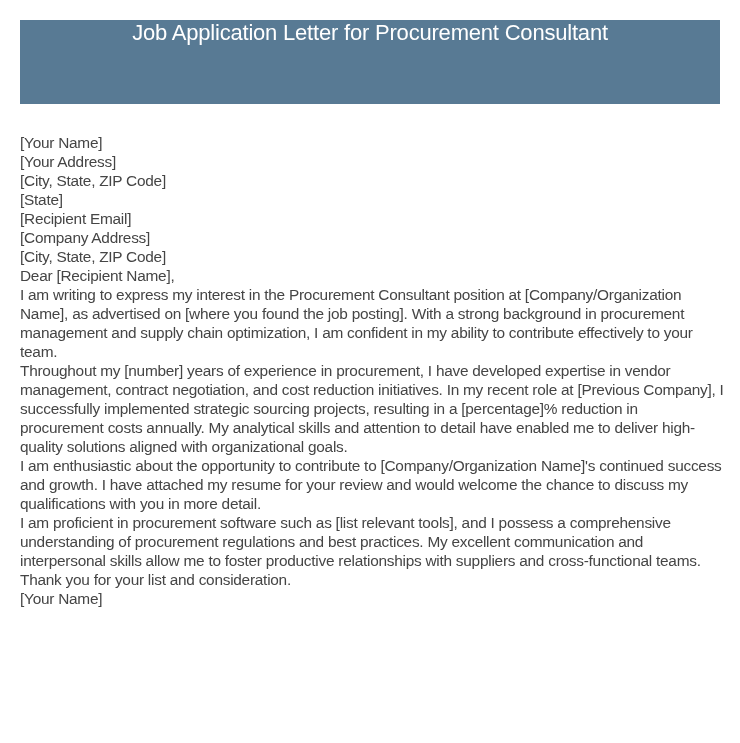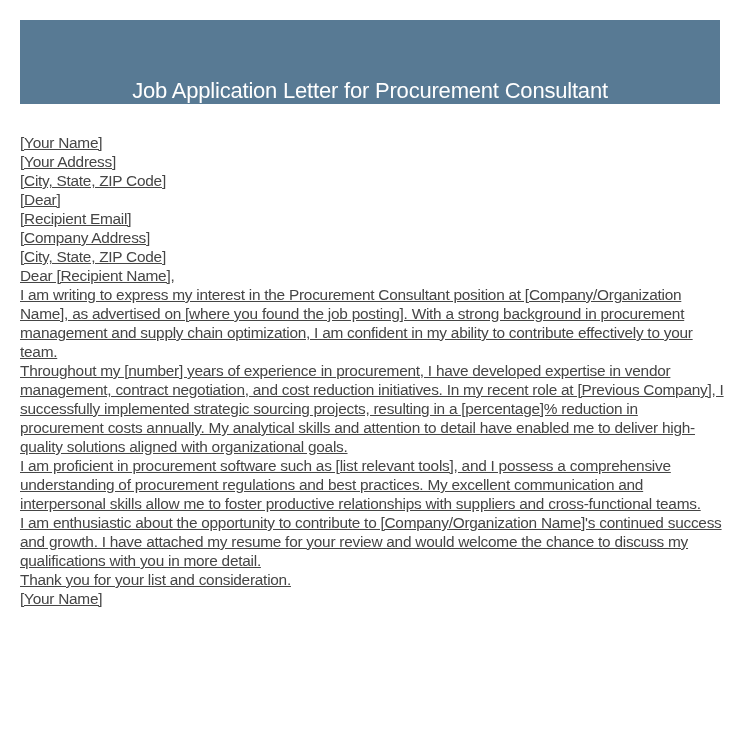--- a/index.html
+++ b/index.html
@@ -5,47 +5,47 @@
     html, body { margin: 0; padding: 0; background: #ffffff; }
     body {
       width: 740px; height: 743px; overflow: hidden;
       font-family: "Liberation Sans", sans-serif;
       color: #454545;
     }
     .header {
       position: absolute; left: 20px; top: 20px;
       width: 700px; height: 84px;
       background: #587a94;
-      display: flex; align-items: flex-end; justify-content: center;
+      display: flex; align-items: flex-start; justify-content: center;
     }
     .header h1 {
       margin: 0; font-weight: normal; color: #ffffff;
       font-size: 22px; letter-spacing: -0.2px;
     }
     .letter {
       position: absolute; left: 20px; top: 133px; width: 705px;
       font-size: 15.4px; line-height: 19px; letter-spacing: -0.25px;
     }
-    .letter p { margin: 0; text-decoration: underline; }
+    .letter p { margin: 0; }
   </style>
 </head>
 <body>
 
 <div class="header">
   <h1>Job Application Letter for Procurement Consultant</h1>
 </div>
 
 <div class="letter">
   <p>[Your Name]</p>
   <p>[Your Address]</p>
   <p>[City, State, ZIP Code]</p>
-  <p>[Dear]</p>
+  <p>[State]</p>
   <p>[Recipient Email]</p>
   <p>[Company Address]</p>
   <p>[City, State, ZIP Code]</p>
   <p>Dear [Recipient Name],</p>
   <p>I am writing to express my interest in the Procurement Consultant position at [Company/Organization Name], as advertised on [where you found the job posting]. With a strong background in procurement management and supply chain optimization, I am confident in my ability to contribute effectively to your team.</p>
   <p>Throughout my [number] years of experience in procurement, I have developed expertise in vendor management, contract negotiation, and cost reduction initiatives. In my recent role at [Previous Company], I successfully implemented strategic sourcing projects, resulting in a [percentage]% reduction in procurement costs annually. My analytical skills and attention to detail have enabled me to deliver high-quality solutions aligned with organizational goals.</p>
+  <p>I am enthusiastic about the opportunity to contribute to [Company/Organization Name]'s continued success and growth. I have attached my resume for your review and would welcome the chance to discuss my qualifications with you in more detail.</p>
   <p>I am proficient in procurement software such as [list relevant tools], and I possess a comprehensive understanding of procurement regulations and best practices. My excellent communication and interpersonal skills allow me to foster productive relationships with suppliers and cross-functional teams.</p>
-  <p>I am enthusiastic about the opportunity to contribute to [Company/Organization Name]'s continued success and growth. I have attached my resume for your review and would welcome the chance to discuss my qualifications with you in more detail.</p>
   <p>Thank you for your list and consideration.</p>
   <p>[Your Name]</p>
 </div>
 
 </body></html>

